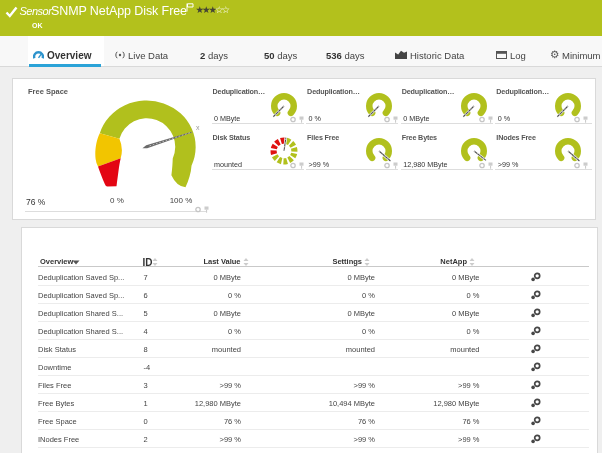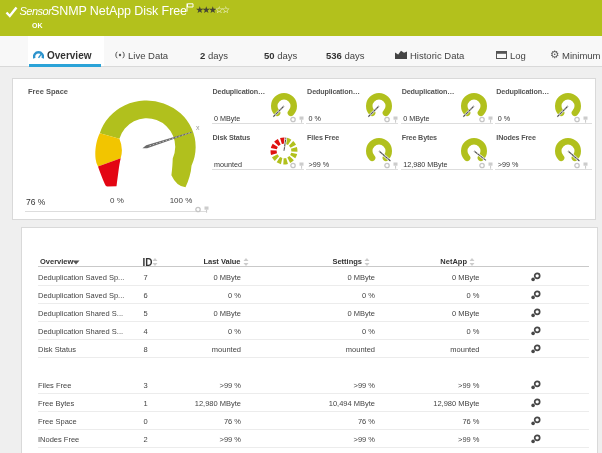--- a/index.html
+++ b/index.html
@@ -327,20 +327,33 @@
 <div class="a" style="left:103px;top:5px;width:100px;text-align:right">mounted</div>
 <div class="a" style="left:237px;top:5px;width:100px;text-align:right">mounted</div>
 <div class="a" style="left:341.5px;top:5px;width:100px;text-align:right">mounted</div>
 <div class="a" style="left:492px;top:3px;width:12px;height:12px">
         <svg width="12" height="12" viewBox="0 0 12 12" style="position:absolute;left:0;top:0">
           <circle cx="7.2" cy="4.8" r="2.5" fill="none" stroke="#474747" stroke-width="1.7"></circle>
           <circle cx="3.1" cy="8.4" r="1.8" fill="#474747"></circle>
         </svg>
       </div>
 </div>
+<div class="a" style="left:16px;top:130.4px;width:551px;height:18px;border-bottom:1px solid #ececec;font-size:7.5px;color:#444">
+<div class="a" style="left:0;top:5px;white-space:nowrap">Downtime</div>
+<div class="a" style="left:105.5px;top:5px">-4</div>
+<div class="a" style="left:103px;top:5px;width:100px;text-align:right"></div>
+<div class="a" style="left:237px;top:5px;width:100px;text-align:right"></div>
+<div class="a" style="left:341.5px;top:5px;width:100px;text-align:right"></div>
+<div class="a" style="left:492px;top:3px;width:12px;height:12px">
+        <svg width="12" height="12" viewBox="0 0 12 12" style="position:absolute;left:0;top:0">
+          <circle cx="7.2" cy="4.8" r="2.5" fill="none" stroke="#474747" stroke-width="1.7"></circle>
+          <circle cx="3.1" cy="8.4" r="1.8" fill="#474747"></circle>
+        </svg>
+      </div>
+</div>
 <div class="a" style="left:16px;top:148.4px;width:551px;height:18px;border-bottom:1px solid #ececec;font-size:7.5px;color:#444">
 <div class="a" style="left:0;top:5px;white-space:nowrap">Files Free</div>
 <div class="a" style="left:105.5px;top:5px">3</div>
 <div class="a" style="left:103px;top:5px;width:100px;text-align:right">&gt;99 %</div>
 <div class="a" style="left:237px;top:5px;width:100px;text-align:right">&gt;99 %</div>
 <div class="a" style="left:341.5px;top:5px;width:100px;text-align:right">&gt;99 %</div>
 <div class="a" style="left:492px;top:3px;width:12px;height:12px">
         <svg width="12" height="12" viewBox="0 0 12 12" style="position:absolute;left:0;top:0">
           <circle cx="7.2" cy="4.8" r="2.5" fill="none" stroke="#474747" stroke-width="1.7"></circle>
           <circle cx="3.1" cy="8.4" r="1.8" fill="#474747"></circle>

